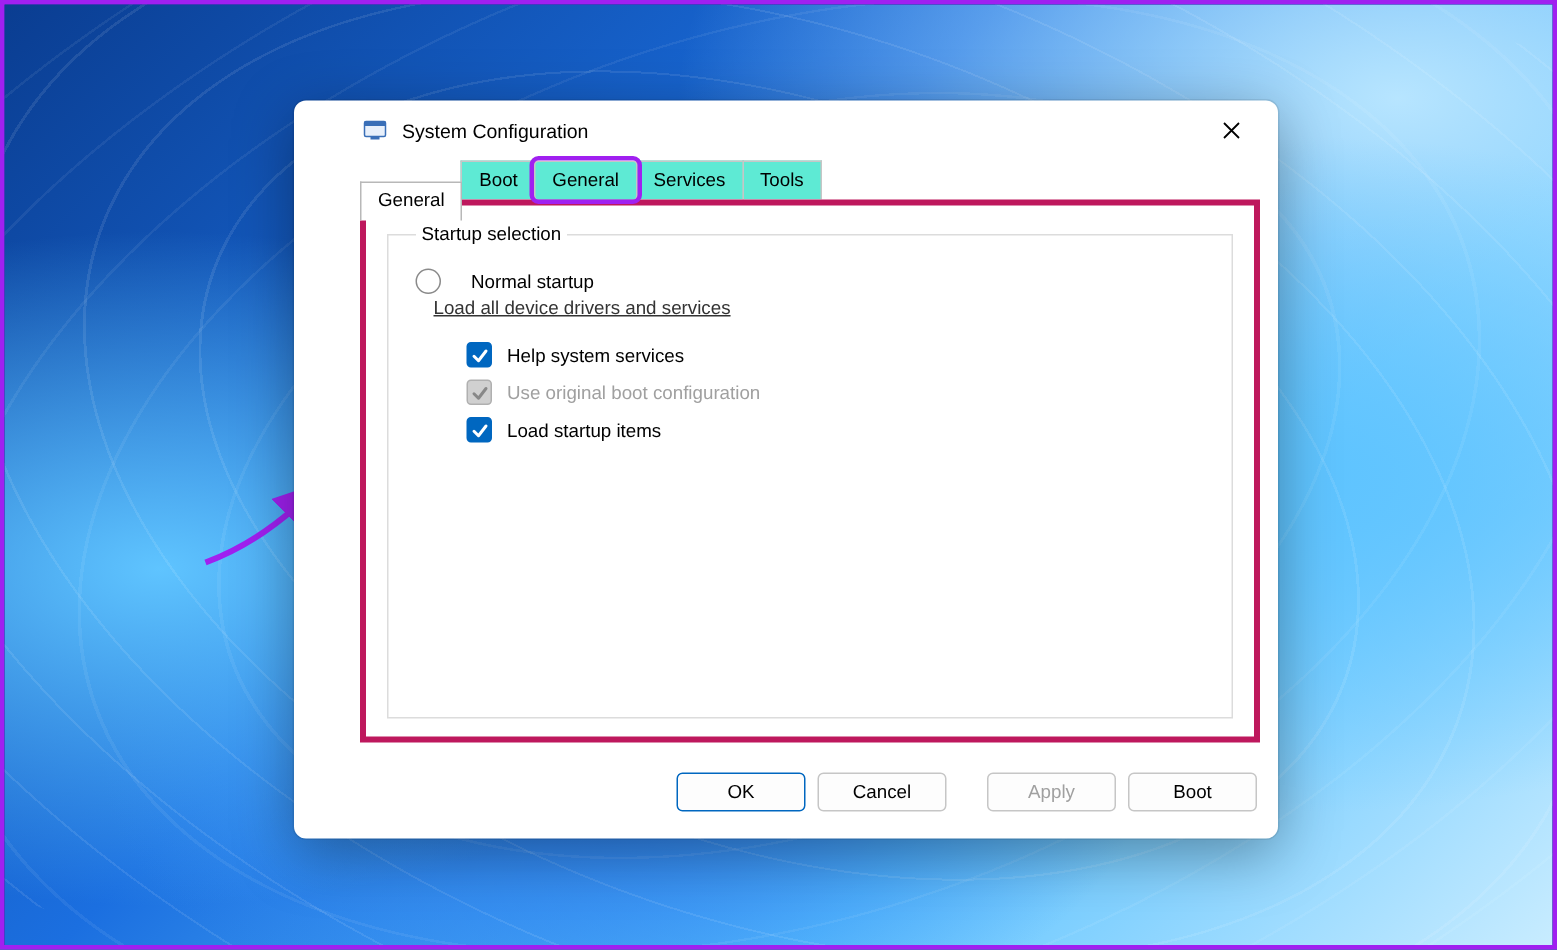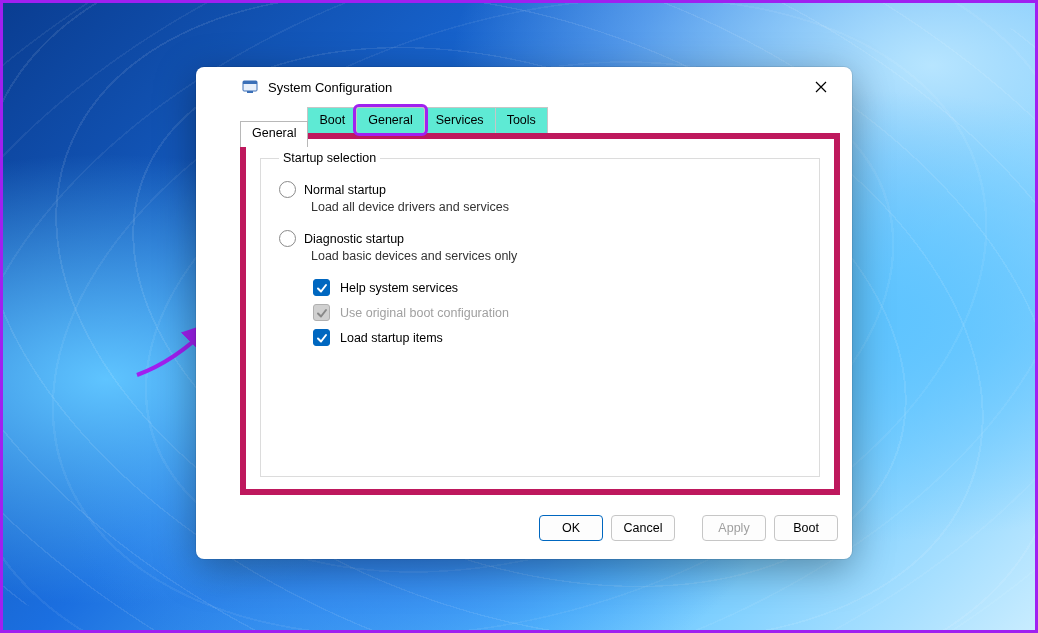--- a/index.html
+++ b/index.html
@@ -92,46 +92,47 @@
     }
     .tabs .tab.highlighted {
       outline: 3px solid #a020f0;
       outline-offset: 0;
       border-radius: 3px;
       z-index: 3;
     }
 
     .panel {
       margin: 0 12px 12px;
-      border: 6px solid #be185d;
+      border: 4px solid #be185d;
       flex: 1;
       padding: 12px 14px;
       background: #ffffff;
       position: relative;
     }
 
     fieldset.group {
       border: 1px solid #dcdcdc;
       padding: 16px 18px 20px;
       height: 100%;
     }
     fieldset.group legend {
       font-size: 12.5px;
       padding: 0 4px;
     }
 
     .opt { margin-bottom: 6px; }
     .opt .row {
-      display: flex; align-items: center; gap: 8px;
+      display: flex; align-items: center; gap: 20px;
     }
     .opt .desc {
-      margin-left: 32px;
+      margin-left: 12px;
       color: #333;
       margin-top: 2px;
       margin-bottom: 16px;
+      text-decoration: underline;
     }
     .sub {
       margin-left: 34px;
       display: flex; align-items: center; gap: 10px;
       margin-top: 8px;
     }
 
     
     .radio {
       width: 17px; height: 17px;
@@ -174,21 +175,21 @@
 
     .footer {
       height: 52px;
       display: flex;
       justify-content: flex-end;
       align-items: center;
       gap: 8px;
       padding: 0 14px 10px;
     }
     .btn {
-      width: 64px; height: 26px;
+      width: 86px; height: 26px;
       border: 1px solid #c6c6c6;
       background: #fdfdfd;
       border-radius: 4px;
       font-size: 12.5px;
       display: inline-flex; align-items: center; justify-content: center;
       cursor: default;
     }
     .btn.primary {
       border: 1.5px solid #0067c0;
     }
@@ -241,27 +242,20 @@
       <legend>Startup selection</legend>
 
       <div class="opt">
         <div class="row">
           <span class="radio"></span>
           <span class="lbl">Normal startup</span>
         </div>
         <div class="desc">Load all device drivers and services</div>
       </div>
 
-      <div class="opt">
-        <div class="row">
-          <span class="radio"></span>
-          <span class="lbl">Diagnostic startup</span>
-        </div>
-        <div class="desc">Load basic devices and services only</div>
-      </div>
 
       <div class="opt">
 
         <div class="sub">
           <span class="check checked">
             <svg width="12" height="12" viewBox="0 0 12 12">
                 <path d="M2 6.5 L5 9.5 L10 3" stroke="#fff" stroke-width="2" fill="none" stroke-linecap="round" stroke-linejoin="round"></path>
               </svg>
           </span>
           <span class="lbl">Help system services</span>

